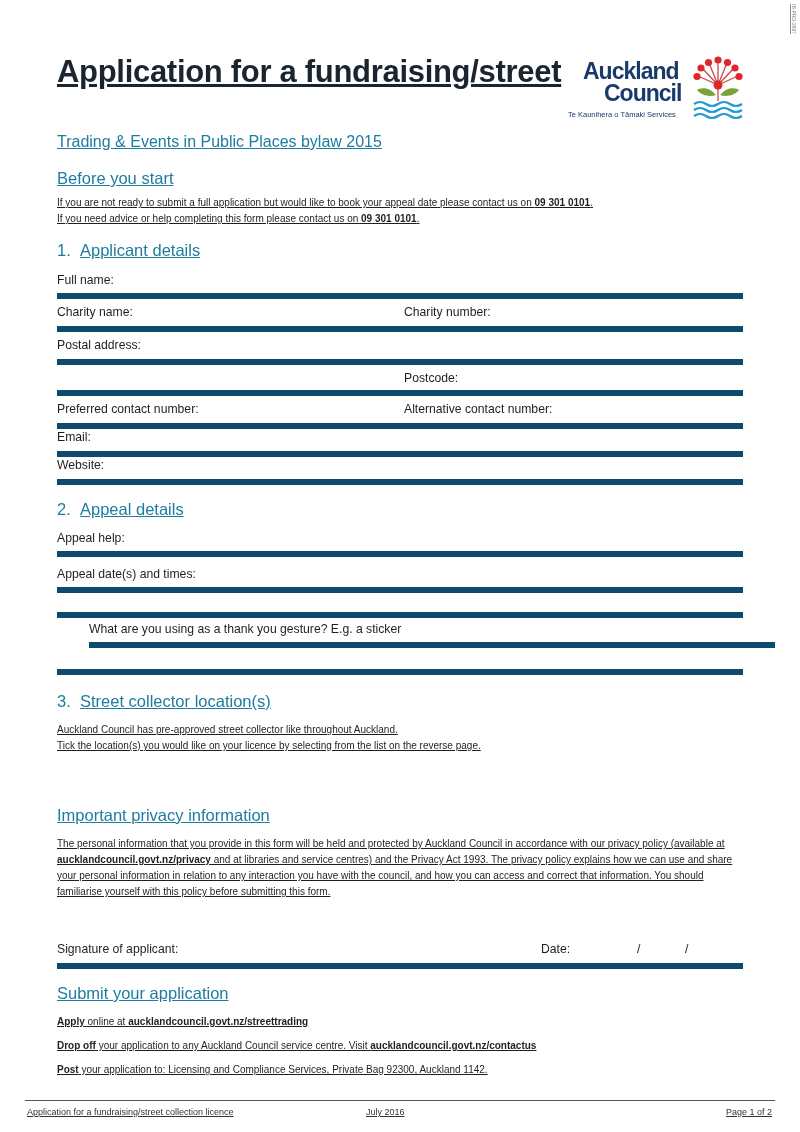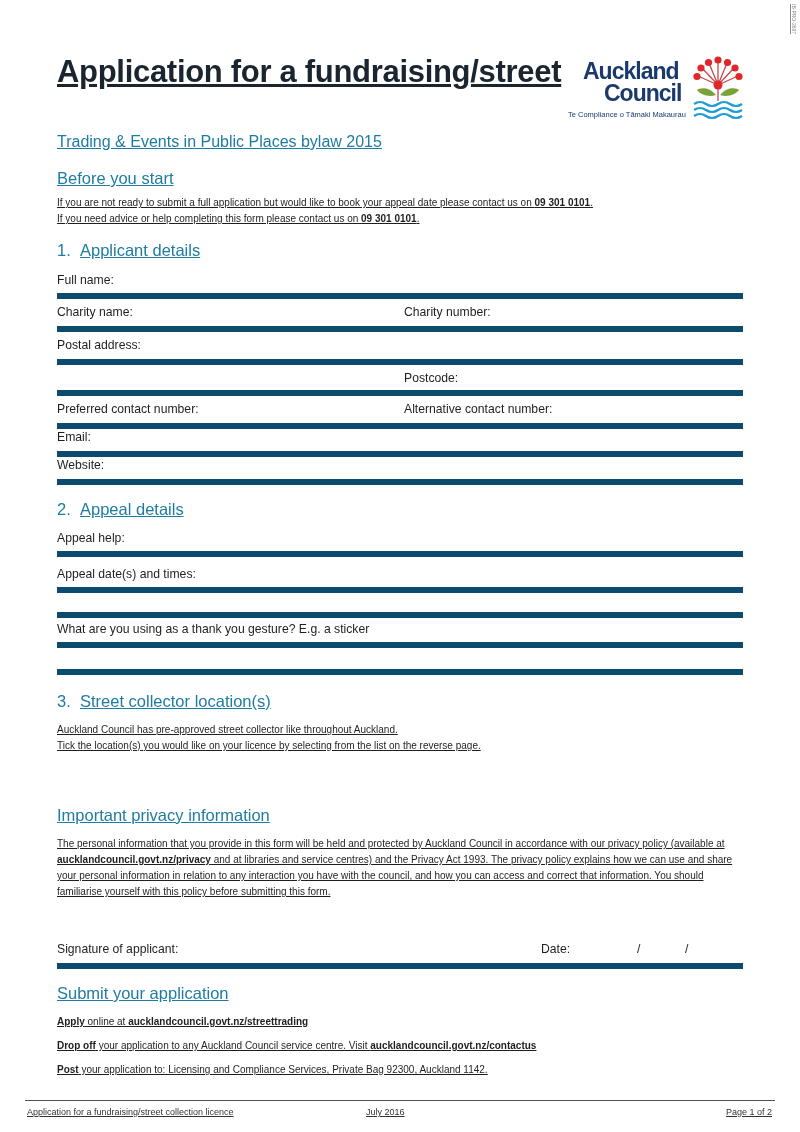--- a/index.html
+++ b/index.html
@@ -30,21 +30,21 @@
 
 <div class="abs side-code">IB-PRO-2697</div>
 
 <div class="abs title">
   <div>Application for a fundraising/street</div>
 </div>
 
 <div class="abs logo">
   <div class="logo-text1">Auckland</div>
   <div class="logo-text2">Council</div>
-  <div class="logo-tag" style="left:-12px;">Te Compliance o Tāmaki Makaurau</div>
+  <div class="logo-tag" style="left:-12px;">Te Kaunihera o Tāmaki Services</div>
   <svg class="logo-mark" width="52" height="66" viewBox="0 0 52 66">
     <g stroke="#c44a4a" stroke-width="1.3" fill="none">
       <line x1="26" y1="30" x2="26" y2="6"></line>
       <line x1="26" y1="30" x2="17" y2="8"></line>
       <line x1="26" y1="30" x2="35" y2="8"></line>
       <line x1="26" y1="30" x2="10" y2="13"></line>
       <line x1="26" y1="30" x2="42" y2="13"></line>
       <line x1="26" y1="30" x2="6" y2="21"></line>
       <line x1="26" y1="30" x2="46" y2="21"></line>
       <line x1="26" y1="30" x2="26" y2="46"></line>
@@ -105,21 +105,21 @@
 
 <div class="abs h2" style="top:500px;"><span class="num">2.</span><span>Appeal details</span></div>
 
 <div class="abs field" style="top:531px;height:20px;">
   <span class="lbl">Appeal help:</span>
 </div>
 <div class="abs field" style="top:567px;height:20px;">
   <span class="lbl">Appeal date(s) and times:</span>
 </div>
 <div class="abs field" style="top:592px;height:20px;"></div>
-<div class="abs field" style="top:622px;height:20px;">
+<div class="abs field" style="top:622px;height:20px;margin-left:32px;">
   <span class="lbl">What are you using as a thank you gesture? E.g. a sticker</span>
 </div>
 <div class="abs field" style="top:649px;height:20px;"></div>
 
 <div class="abs h2" style="top:692px;"><span class="num">3.</span><span>Street collector location(s)</span></div>
 <div class="abs para" style="top:722px;">
   <div>Auckland Council has pre-approved street collector like throughout Auckland.</div>
   <div>Tick the location(s) you would like on your licence by selecting from the list on the reverse page.</div>
 </div>
 

